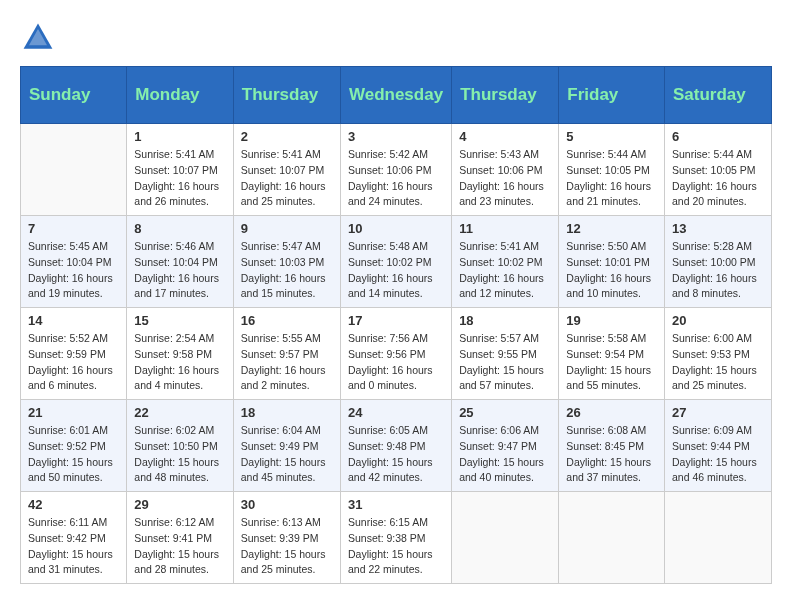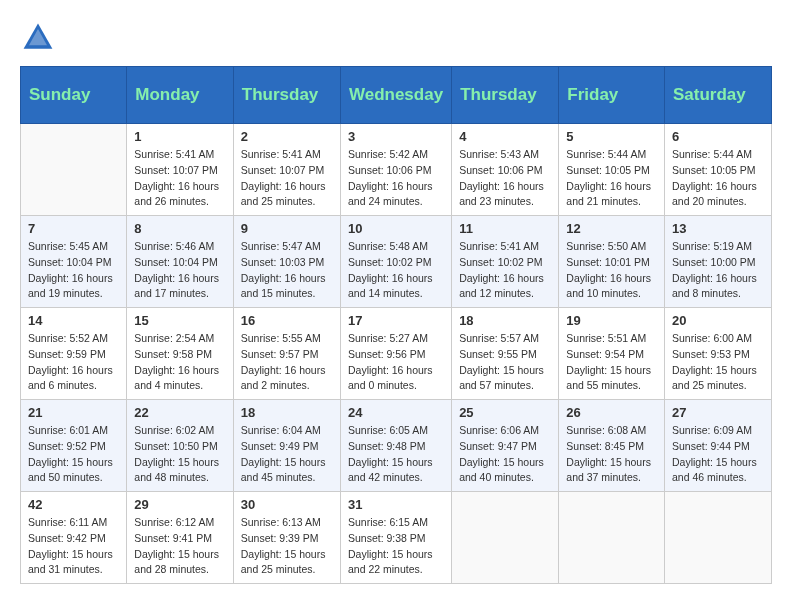--- a/index.html
+++ b/index.html
@@ -172,47 +172,47 @@
         <td>
           <div class="day-number">11</div>
           <div class="sun-info"><span>Sunrise: 5:41 AM</span><br><span>Sunset: 10:02 PM</span><br><span>Daylight: 16 hours</span><br><span>and 12 minutes.</span></div>
         </td>
         <td>
           <div class="day-number">12</div>
           <div class="sun-info"><span>Sunrise: 5:50 AM</span><br><span>Sunset: 10:01 PM</span><br><span>Daylight: 16 hours</span><br><span>and 10 minutes.</span></div>
         </td>
         <td>
           <div class="day-number">13</div>
-          <div class="sun-info"><span>Sunrise: 5:19 AM</span><br><span>Sunset: 10:00 PM</span><br><span>Daylight: 16 hours</span><br><span>and 8 minutes.</span></div>
+          <div class="sun-info"><span>Sunrise: 5:28 AM</span><br><span>Sunset: 10:00 PM</span><br><span>Daylight: 16 hours</span><br><span>and 8 minutes.</span></div>
         </td>
       </tr>
       <tr>
         <td>
           <div class="day-number">14</div>
           <div class="sun-info"><span>Sunrise: 5:52 AM</span><br><span>Sunset: 9:59 PM</span><br><span>Daylight: 16 hours</span><br><span>and 6 minutes.</span></div>
         </td>
         <td>
           <div class="day-number">15</div>
           <div class="sun-info"><span>Sunrise: 2:54 AM</span><br><span>Sunset: 9:58 PM</span><br><span>Daylight: 16 hours</span><br><span>and 4 minutes.</span></div>
         </td>
         <td>
           <div class="day-number">16</div>
           <div class="sun-info"><span>Sunrise: 5:55 AM</span><br><span>Sunset: 9:57 PM</span><br><span>Daylight: 16 hours</span><br><span>and 2 minutes.</span></div>
         </td>
         <td>
           <div class="day-number">17</div>
-          <div class="sun-info"><span>Sunrise: 5:27 AM</span><br><span>Sunset: 9:56 PM</span><br><span>Daylight: 16 hours</span><br><span>and 0 minutes.</span></div>
+          <div class="sun-info"><span>Sunrise: 7:56 AM</span><br><span>Sunset: 9:56 PM</span><br><span>Daylight: 16 hours</span><br><span>and 0 minutes.</span></div>
         </td>
         <td>
           <div class="day-number">18</div>
           <div class="sun-info"><span>Sunrise: 5:57 AM</span><br><span>Sunset: 9:55 PM</span><br><span>Daylight: 15 hours</span><br><span>and 57 minutes.</span></div>
         </td>
         <td>
           <div class="day-number">19</div>
-          <div class="sun-info"><span>Sunrise: 5:51 AM</span><br><span>Sunset: 9:54 PM</span><br><span>Daylight: 15 hours</span><br><span>and 55 minutes.</span></div>
+          <div class="sun-info"><span>Sunrise: 5:58 AM</span><br><span>Sunset: 9:54 PM</span><br><span>Daylight: 15 hours</span><br><span>and 55 minutes.</span></div>
         </td>
         <td>
           <div class="day-number">20</div>
           <div class="sun-info"><span>Sunrise: 6:00 AM</span><br><span>Sunset: 9:53 PM</span><br><span>Daylight: 15 hours</span><br><span>and 25 minutes.</span></div>
         </td>
       </tr>
       <tr class="row-alt">
         <td>
           <div class="day-number">21</div>
           <div class="sun-info"><span>Sunrise: 6:01 AM</span><br><span>Sunset: 9:52 PM</span><br><span>Daylight: 15 hours</span><br><span>and 50 minutes.</span></div>

